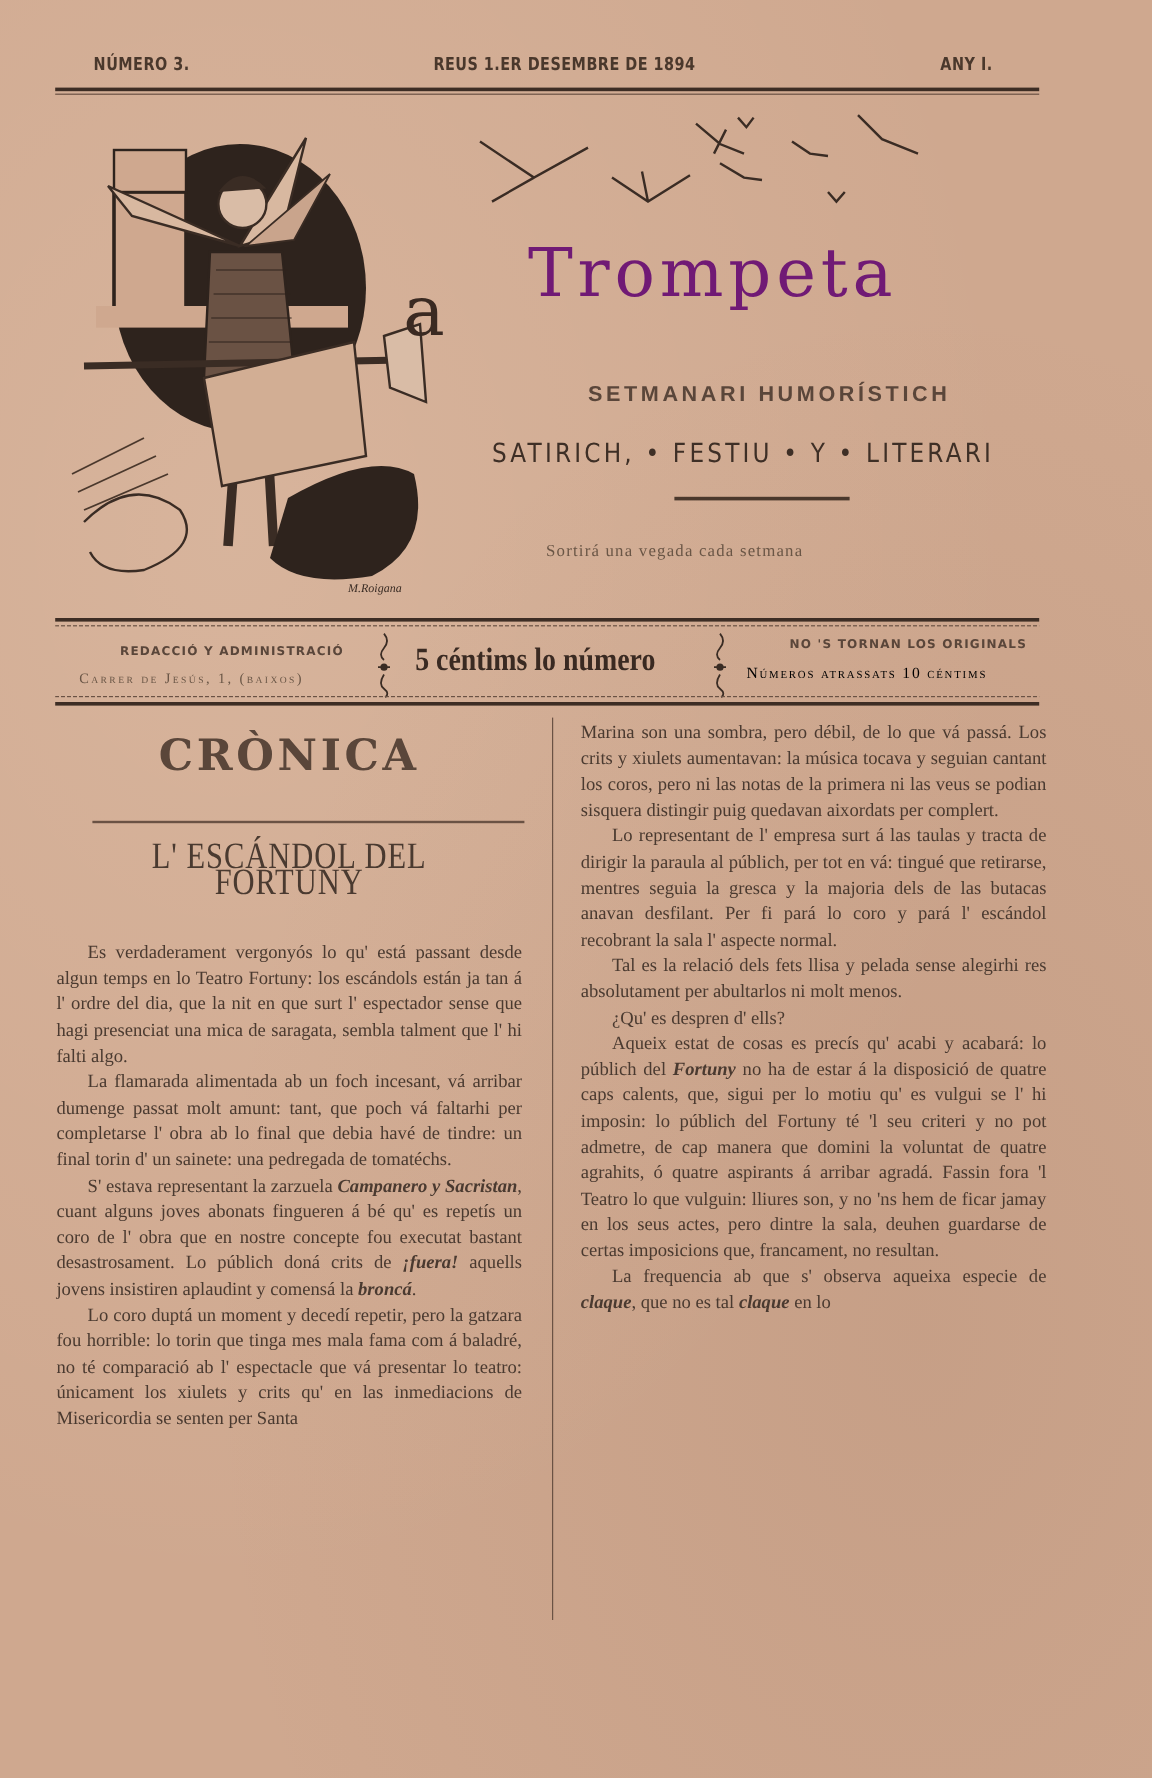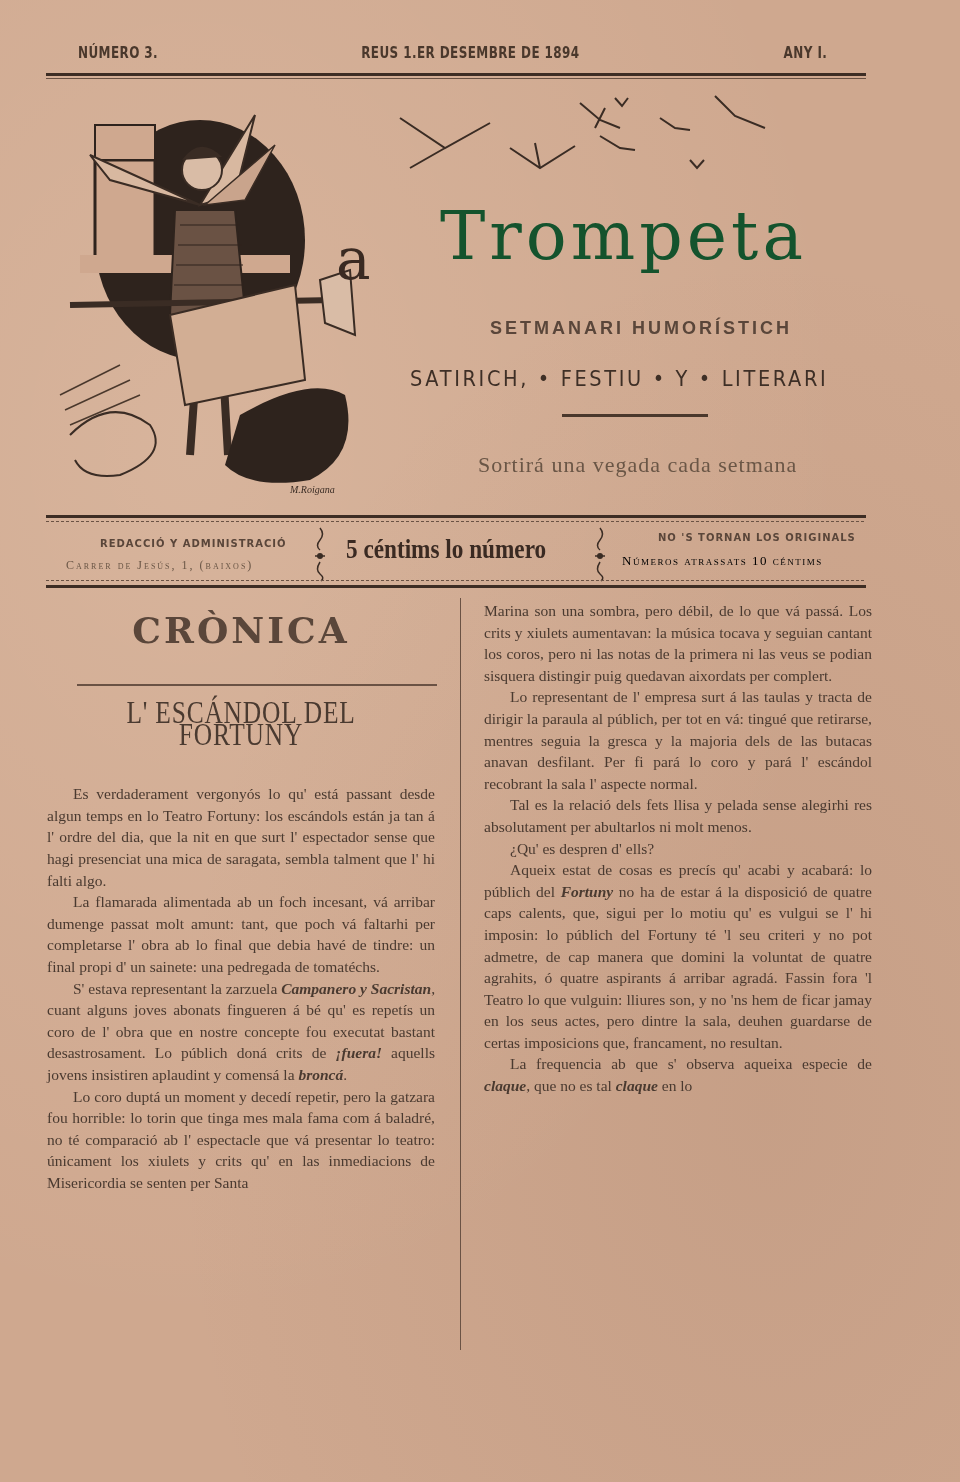--- a/index.html
+++ b/index.html
@@ -24,28 +24,28 @@
   .meta .num { left: 0; }
   .meta .date { left: 354px; }
   .meta .year { left: 882px; }
   .rule-top { position: absolute; top: 73px; left: 46px; width: 820px; height: 3px; background: #3d2d24; }
   .rule-top2 { position: absolute; top: 78px; left: 46px; width: 820px; height: 1px; background: #6a5244; }
 
   
   .illus { position: absolute; left: 50px; top: 95px; width: 340px; height: 410px; }
   .birds { position: absolute; left: 390px; top: 88px; width: 380px; height: 90px; }
   .title-a { position: absolute; left: 336px; top: 225px; font-size: 58px; color: #3a2a22; font-family: "DejaVu Serif", serif; }
-  .title { position: absolute; left: 440px; top: 196px; font-size: 68px; letter-spacing: 4px; color: #14532d;
+  .title { position: absolute; left: 440px; top: 196px; font-size: 56px; letter-spacing: 4px; color: #701a75;
     font-family: "DejaVu Serif", "Liberation Serif", serif; }
   .sub1 { position: absolute; left: 490px; top: 318px; font-size: 18px; letter-spacing: 3px; color: #5a463a;
     font-family: Liberation Sans, sans-serif; font-weight: bold; }
   .sub2 { position: absolute; left: 410px; top: 366px; font-size: 22px; letter-spacing: 3px; color: #3e2f26;
     font-family: "DejaVu Sans", sans-serif; transform: scaleX(0.88); transform-origin: left; white-space: nowrap; }
   .sub-rule { position: absolute; left: 562px; top: 414px; width: 146px; height: 3px; background: #4a382c; }
-  .sub3 { position: absolute; left: 478px; top: 452px; font-size: 22px; color: #6a5646; letter-spacing: 1px;
+  .sub3 { position: absolute; left: 455px; top: 452px; font-size: 14px; color: #6a5646; letter-spacing: 1px;
     font-family: "Liberation Serif", serif; }
 
   
   .bar-rule { position: absolute; left: 46px; width: 820px; background: #3d2d24; }
   .bar-rule.a { top: 515px; height: 3px; }
   .bar-rule.a2 { top: 521px; height: 1px; background: repeating-linear-gradient(90deg,#6a5244 0 3px, transparent 3px 5px); }
   .bar-rule.b { top: 585px; height: 3px; }
   .bar-rule.b2 { top: 580px; height: 1px; background: repeating-linear-gradient(90deg,#6a5244 0 3px, transparent 3px 5px); }
   .bar-left1 { position: absolute; left: 100px; top: 538px; font-size: 10px; letter-spacing: 1px; color: #5a463a;
     font-family: "DejaVu Sans", sans-serif; font-weight: bold; }
@@ -160,21 +160,21 @@
   <div class="bar-rule b2"></div>
   <div class="bar-rule b"></div>
 
   <div class="col-divider"></div>
 
   <div class="col left">
     <div class="section-title">CRÒNICA</div>
     <div class="section-rule"></div>
     <div class="article-title">L' ESCÁNDOL DEL FORTUNY</div>
     <p>Es verdaderament vergonyós lo qu' está passant desde algun temps en lo Teatro Fortuny: los escándols están ja tan á l' ordre del dia, que la nit en que surt l' espectador sense que hagi presenciat una mica de saragata, sembla talment que l' hi falti algo.</p>
-    <p>La flamarada alimentada ab un foch incesant, vá arribar dumenge passat molt amunt: tant, que poch vá faltarhi per completarse l' obra ab lo final que debia havé de tindre: un final propi d' un sainete: una pedregada de tomatéchs.</p>
+    <p>La flamarada alimentada ab un foch incesant, vá arribar dumenge passat molt amunt: tant, que poch vá faltarhi per completarse l' obra ab lo final que debia havé de tindre: un final torin d' un sainete: una pedregada de tomatéchs.</p>
     <p><span>S' estava representant la zarzuela </span><i>Campanero y Sacristan</i><span>, cuant alguns joves abonats fingueren á bé qu' es repetís un coro de l' obra que en nostre concepte fou executat bastant desastrosament. Lo públich doná crits de </span><i>¡fuera!</i><span> aquells jovens insistiren aplaudint y comensá la </span><i>broncá</i><span>.</span></p>
     <p>Lo coro duptá un moment y decedí repetir, pero la gatzara fou horrible: lo torin que tinga mes mala fama com á baladré, no té comparació ab l' espectacle que vá presentar lo teatro: únicament los xiulets y crits qu' en las inmediacions de Misericordia se senten per Santa</p>
   </div>
 
   <div class="col right">
     <p class="noindent">Marina son una sombra, pero débil, de lo que vá passá. Los crits y xiulets aumentavan: la música tocava y seguian cantant los coros, pero ni las notas de la primera ni las veus se podian sisquera distingir puig quedavan aixordats per complert.</p>
     <p>Lo representant de l' empresa surt á las taulas y tracta de dirigir la paraula al públich, per tot en vá: tingué que retirarse, mentres seguia la gresca y la majoria dels de las butacas anavan desfilant. Per fi pará lo coro y pará l' escándol recobrant la sala l' aspecte normal.</p>
     <p>Tal es la relació dels fets llisa y pelada sense alegirhi res absolutament per abultarlos ni molt menos.</p>
     <p>¿Qu' es despren d' ells?</p>
     <p><span>Aqueix estat de cosas es precís qu' acabi y acabará: lo públich del </span><i>Fortuny</i><span> no ha de estar á la disposició de quatre caps calents, que, sigui per lo motiu qu' es vulgui se l' hi imposin: lo públich del Fortuny té 'l seu criteri y no pot admetre, de cap manera que domini la voluntat de quatre agrahits, ó quatre aspirants á arribar agradá. Fassin fora 'l Teatro lo que vulguin: lliures son, y no 'ns hem de ficar jamay en los seus actes, pero dintre la sala, deuhen guardarse de certas imposicions que, francament, no resultan.</span></p>

